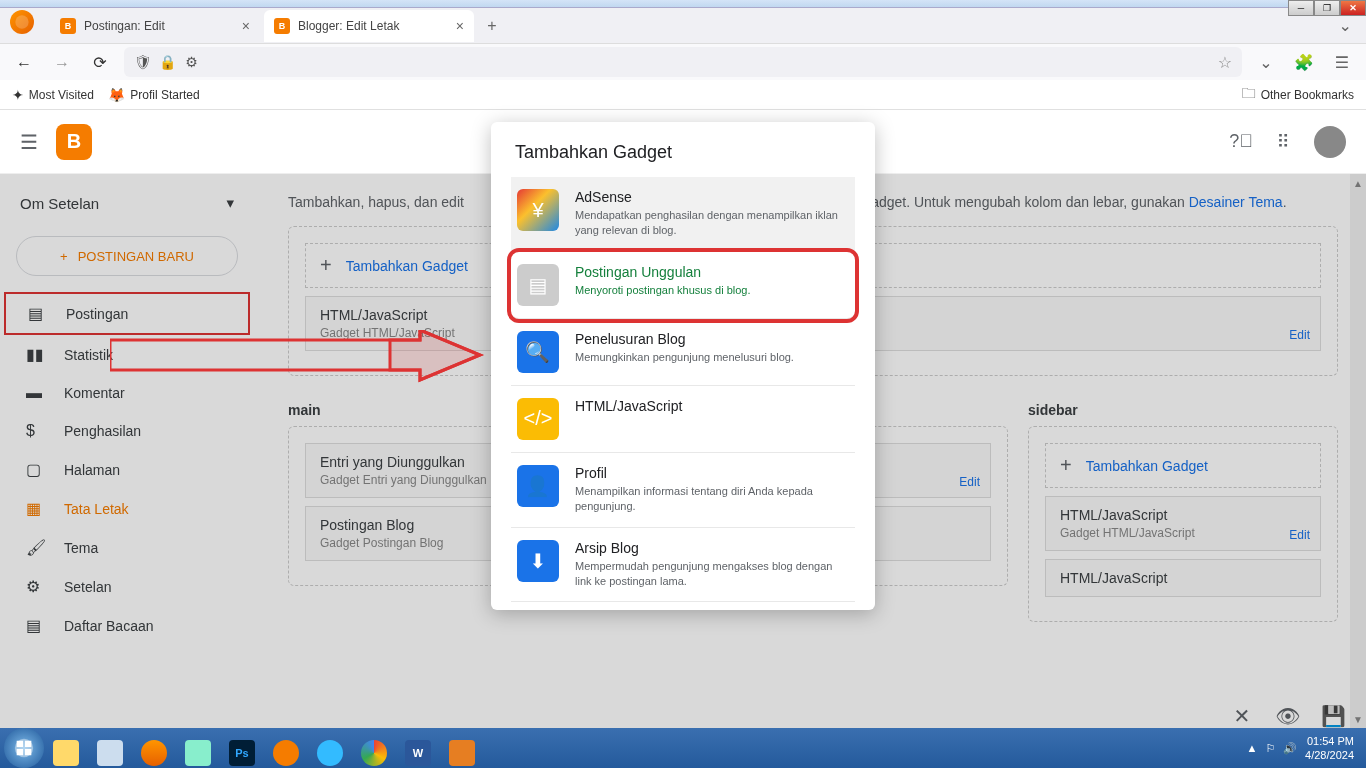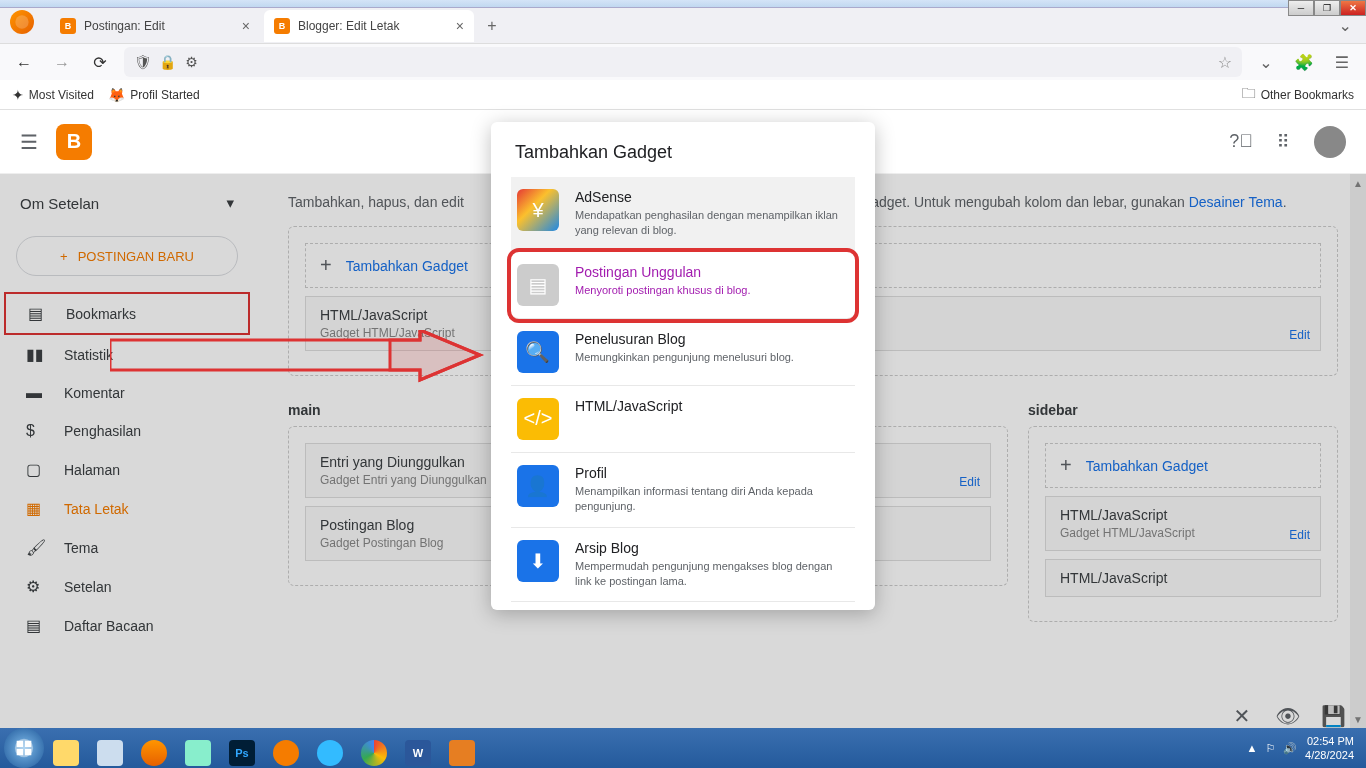--- a/index.html
+++ b/index.html
@@ -73,21 +73,21 @@
 
 .overlay{position:absolute;top:174px;left:0;right:0;bottom:40px;background:rgba(0,0,0,0.15);z-index:10}
 
 
 .modal{position:absolute;top:122px;left:50%;transform:translateX(-50%);width:384px;background:#fff;border-radius:6px;box-shadow:0 4px 20px rgba(0,0,0,0.25);z-index:20;padding-bottom:8px}
 .modal h2{font-size:18px;font-weight:400;color:#202124;padding:20px 24px 14px}
 .gadget-list{max-height:500px;overflow-y:auto;padding:0 20px}
 .gitem{display:flex;gap:16px;padding:12px 6px;border-bottom:1px solid #e8e8e8;cursor:pointer}
 .gitem.sel{background:#f1f1f1}
 .gitem.hl2{outline:4px solid #d33;border-radius:8px;position:relative;z-index:1}
-.gitem.hl2 .gname,.gitem.hl2 .gdesc{color:#a21caf}
+.gitem.hl2 .gname,.gitem.hl2 .gdesc{color:#15803d}
 .gicon{width:42px;height:42px;border-radius:6px;flex-shrink:0;display:flex;align-items:center;justify-content:center;color:#fff;font-size:20px}
 .gicon.adsense{background:linear-gradient(135deg,#e53935,#fbc02d 40%,#1e88e5)}
 .gicon.grey{background:#ccc}
 .gicon.blue{background:#1a73e8}
 .gname{font-size:14px;font-weight:500;color:#202124;margin-bottom:3px}
 .gdesc{font-size:11px;color:#5f6368;line-height:1.4}
 .glist-scroll::-webkit-scrollbar{width:12px}
 .glist-scroll::-webkit-scrollbar-thumb{background:#ccc;border-radius:6px}
 
 
@@ -188,21 +188,21 @@
       <div class="blog-sel">
         <span>Om Setelan</span>
         <span>▾</span>
       </div>
       <div class="newpost">
         <span>+</span>
         <span>POSTINGAN BARU</span>
       </div>
       <div class="sbitem hl">
           <span class="sicn">▤</span>
-          <span>Bookmarks</span>
+          <span>Postingan</span>
         </div>
       <div class="sbitem">
           <span class="sicn">▮▮</span>
           <span>Statistik</span>
         </div>
       <div class="sbitem">
           <span class="sicn">▬</span>
           <span>Komentar</span>
         </div>
       <div class="sbitem">
@@ -388,17 +388,17 @@
       <div class="aicn" style="background:#2b579a;color:#fff;display:flex;align-items:center;justify-content:center;font-size:11px;font-weight:bold">W</div>
     </div>
   <div class="tbapp">
       <div class="aicn" style="background:#e67e22"></div>
     </div>
   <div class="tray">
     <span>▲</span>
     <span>⚐</span>
     <span>🔊</span>
     <div class="clock">
-      <div>02:54 PM</div>
+      <div>01:54 PM</div>
       <div>4/28/2024</div>
     </div>
   </div>
 </div>
 
 </body></html>

